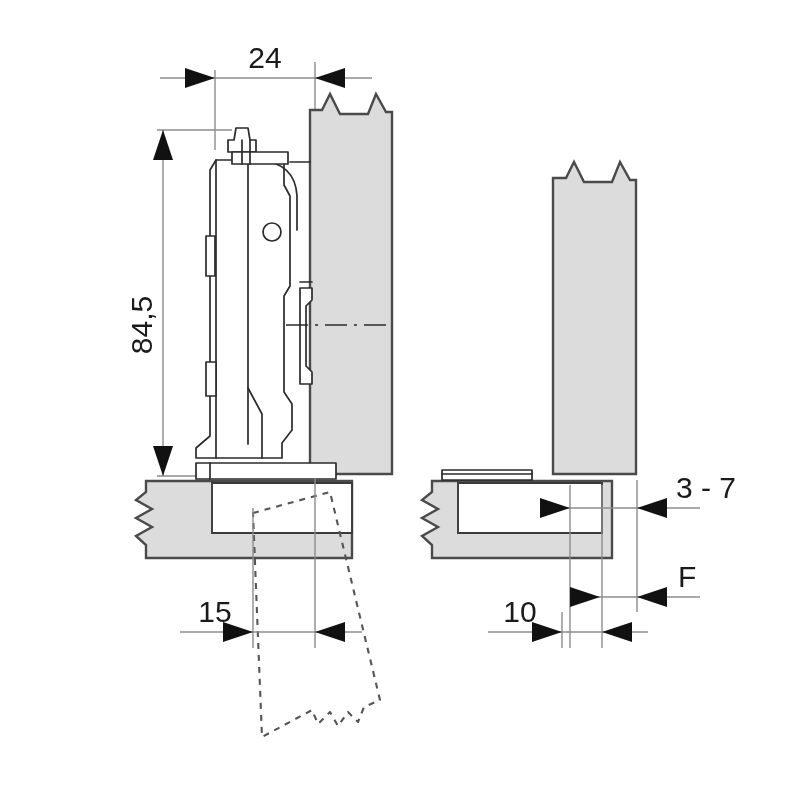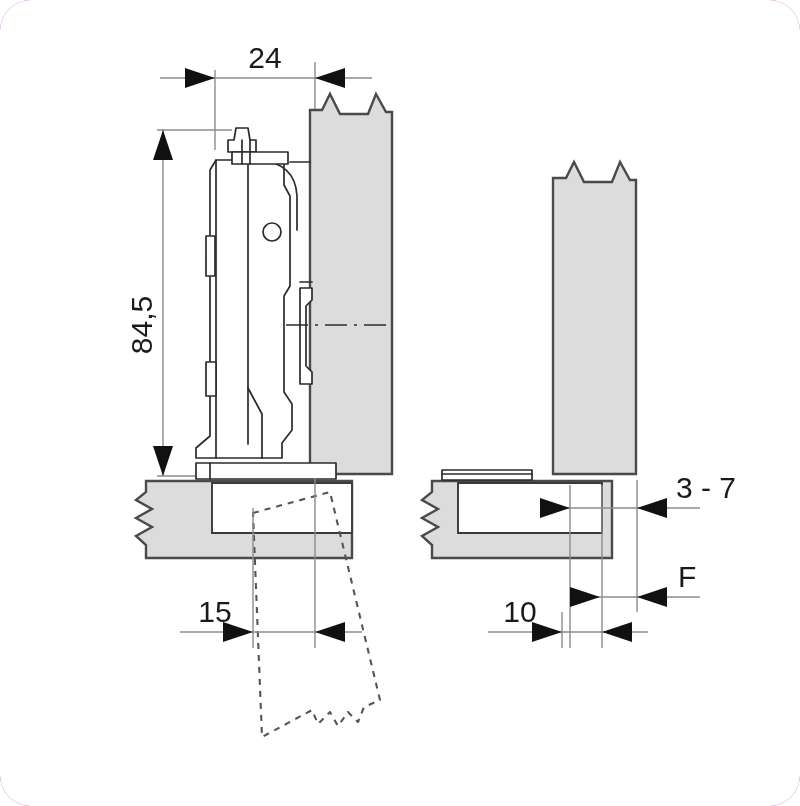--- a/index.html
+++ b/index.html
@@ -9,21 +9,20 @@
   }
   body {
     font-family: "Liberation Sans", sans-serif;
   }
   #sheet {
     position: relative;
     width: 800px;
     height: 806px;
     background: #a21caf;
     overflow: hidden;
-    border-radius: 31px;
   }
   #sheet svg {
     display: block;
   }
   .dimtext {
     font-family: "Liberation Sans", sans-serif;
     font-size: 30px;
     fill: #1a1a1a;
     font-weight: 400;
   }

